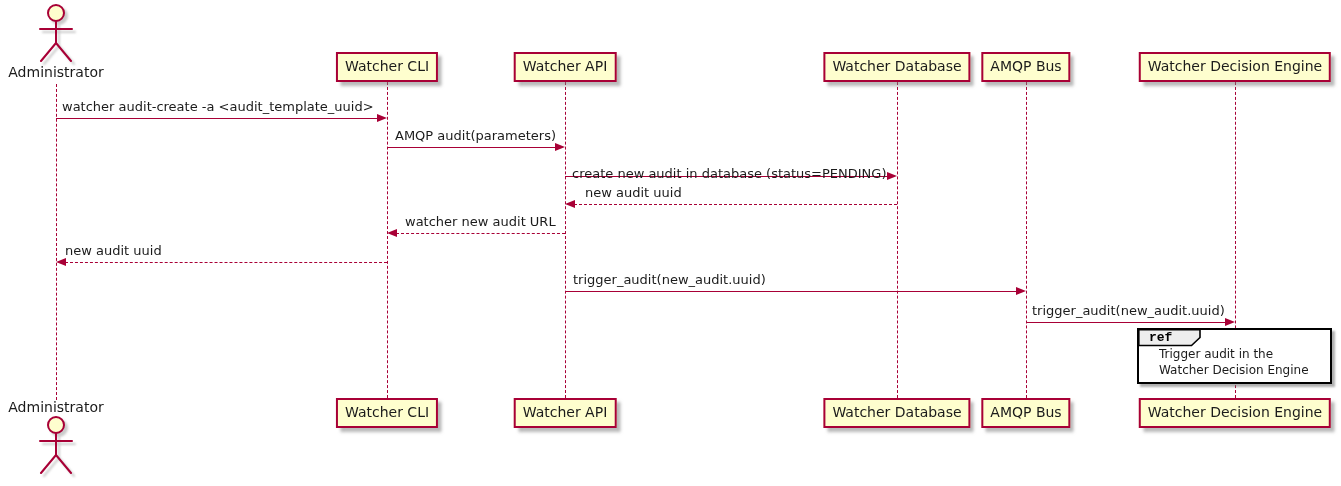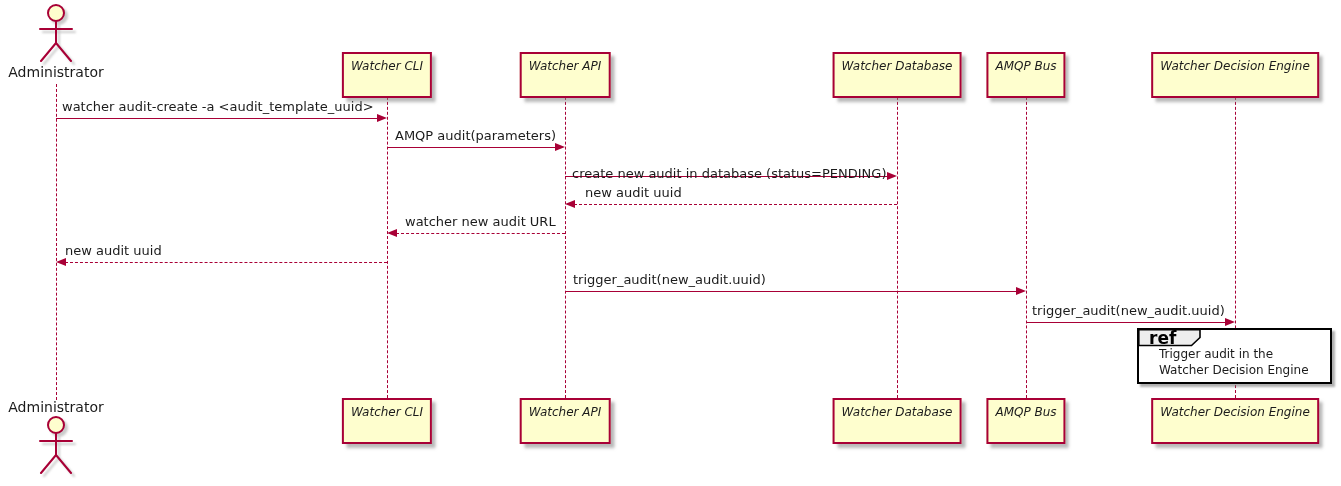--- a/index.html
+++ b/index.html
@@ -15,22 +15,22 @@
     position:relative;width:1341px;height:486px;background:var(--bg);
     font-family:"DejaVu Sans","Liberation Sans",sans-serif;color:var(--text);
     overflow:hidden;
   }
   
   .lifeline{position:absolute;width:0;border-left:1px dashed var(--stroke);z-index:0;}
   
   .pbox{
     position:absolute;transform:translateX(-50%);
     background:var(--fill);border:2px solid var(--stroke);
-    padding:3px 7px 20px 7px;font-size:12px;line-height:19px;white-space:nowrap;
-    box-shadow:4px 4px 3px rgba(125,125,125,.55);z-index:2;color:var(--text);font-style:italic;
+    padding:3px 7px 4px 7px;font-size:14px;line-height:19px;white-space:nowrap;
+    box-shadow:4px 4px 3px rgba(125,125,125,.55);z-index:2;color:var(--text);
   }
   
   .msgline{position:absolute;height:0;border-top:1px solid var(--stroke);z-index:1;}
   .msgline.dashed{border-top-style:dashed;}
   .ah{position:absolute;width:0;height:0;border-top:4px solid transparent;border-bottom:4px solid transparent;z-index:1;}
   .ah-r{border-left:10px solid var(--stroke);}
   .ah-l{border-right:10px solid var(--stroke);}
   .msglabel{position:absolute;font-size:13px;line-height:16px;white-space:nowrap;color:var(--text);z-index:1;}
   
   .actor-svg{position:absolute;z-index:2;filter:drop-shadow(3px 3px 1px rgba(140,140,140,.45));}
@@ -38,21 +38,21 @@
   .actor-svg line{stroke:var(--stroke);stroke-width:2;stroke-linecap:round;}
   .alabel{position:absolute;transform:translateX(-50%);font-size:14px;line-height:15px;white-space:nowrap;color:var(--text);z-index:2;}
   
   .refbox{
     position:absolute;left:1137px;top:328px;width:191px;height:52px;
     border:2px solid var(--refborder);background:#fff;z-index:3;
     box-shadow:3px 3px 2px rgba(110,110,110,.55);
   }
   .ref-pent{position:absolute;left:-1px;top:-1px;}
   .ref-pent path{fill:var(--refheader);stroke:var(--refborder);stroke-width:1.6;}
-  .ref-kw{position:absolute;left:10px;top:0px;font-size:17px;font-weight:bold;line-height:16px;color:#000;}
+  .ref-kw{position:absolute;left:10px;top:0px;font-size:13px;font-weight:bold;line-height:16px;color:#000;font-family:Liberation Mono, monospace;}
   .ref-text{position:absolute;left:20px;top:16px;font-size:12px;line-height:16px;color:var(--text);white-space:nowrap;}
 </style>
 </head>
 <body>
 
 <div id="canvas">
 
   <div id="layer">
       <div class="lifeline" style="left: 56px; top: 84px; height: 316px;"></div>
       <div class="lifeline" style="left: 387px; top: 82px; height: 316px;"></div>

